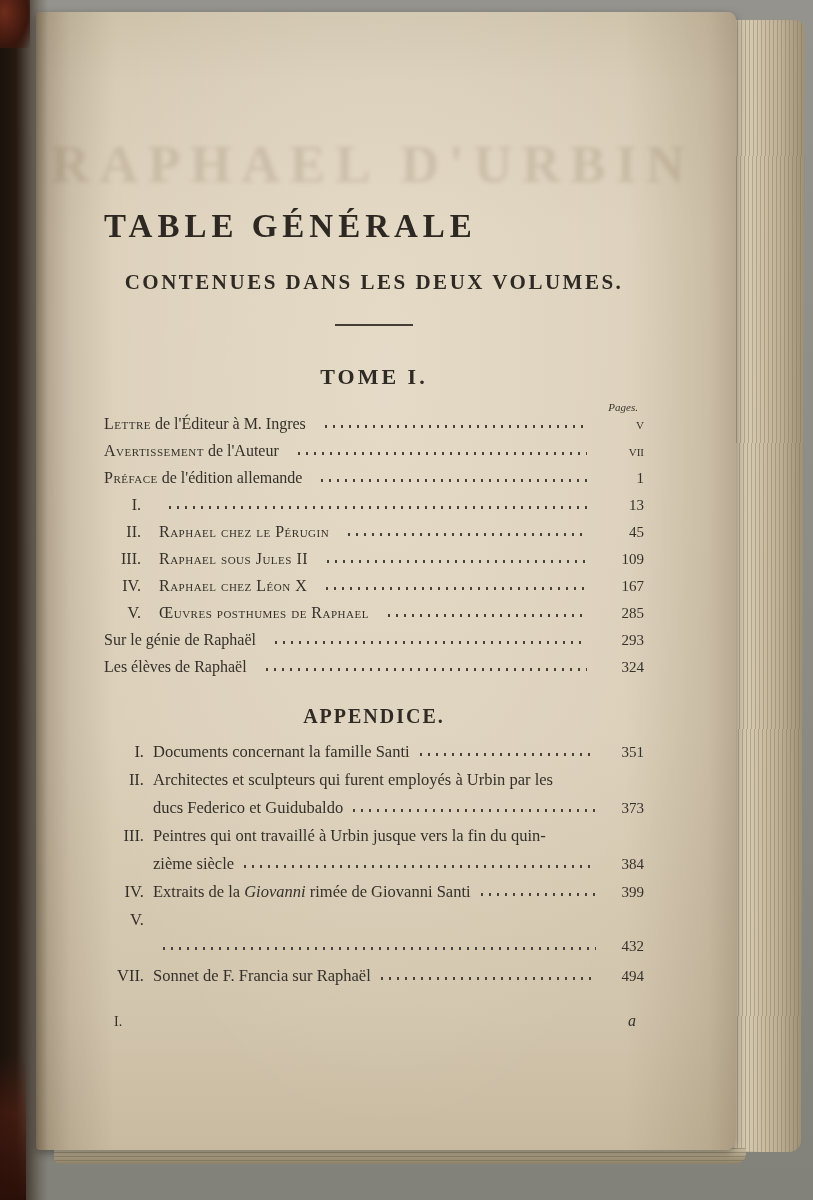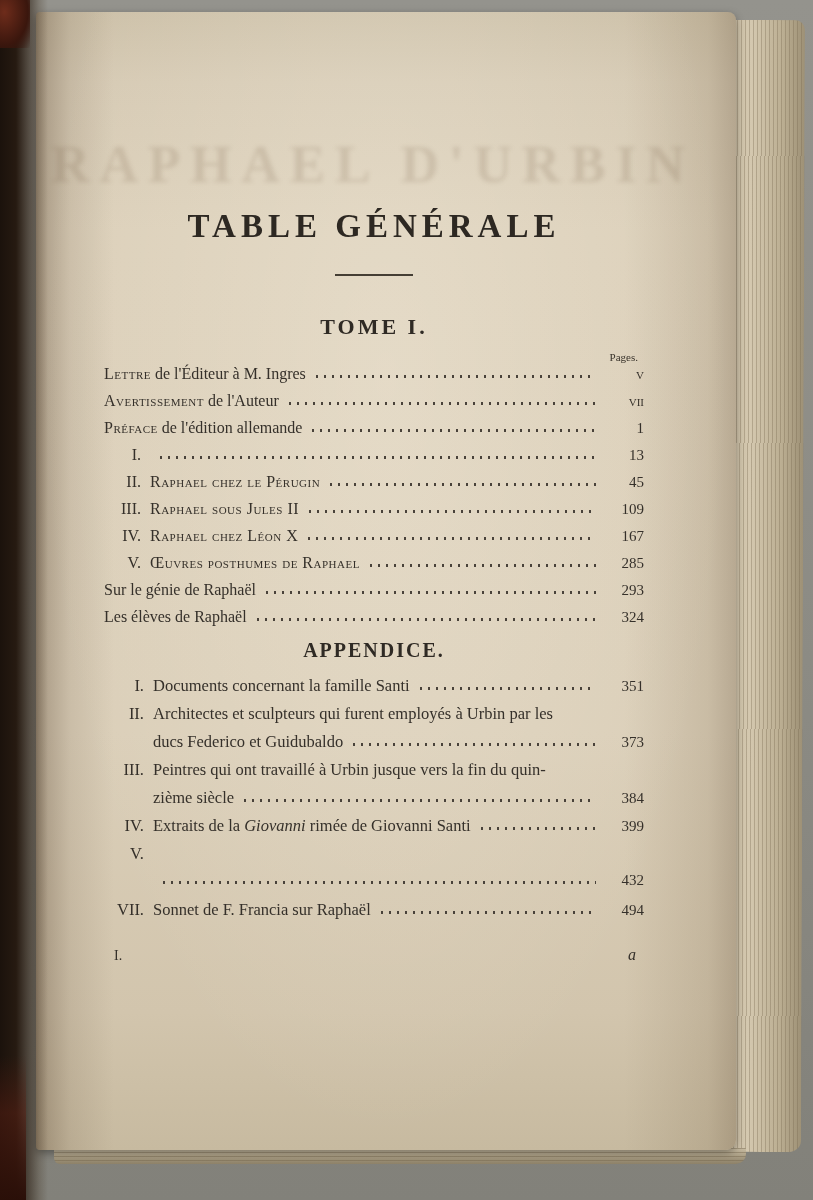--- a/index.html
+++ b/index.html
@@ -62,42 +62,42 @@
 
   .content {
     position:absolute; left:68px; right:92px; top:0; color:#35302a;
   }
   .ghost {
     position:absolute; left:0; right:26px; top:122px; text-align:center;
     font-weight:bold; font-size:53px; letter-spacing:10px;
     color:rgba(110,90,60,0.16); filter:blur(2px); white-space:nowrap;
   }
   .title {
-    margin-top:196px; text-align:center; font-size:33px; font-weight:bold;
+    margin-top:196px; text-align:left; font-size:33px; font-weight:bold;
     letter-spacing:5px; color:#2d2822; white-space:nowrap;
   }
   .sub1 { margin-top:34px; text-align:center; font-size:14px; letter-spacing:4px; color:#3a342c; }
   .sub2 { margin-top:25px; text-align:center; font-size:21px; font-weight:bold; letter-spacing:2.5px; color:#2f2a24; }
   .divider { width:78px; border:0; border-top:2px solid #453e34; margin:29px auto 0; }
   .tome-heading { margin-top:38px; text-align:center; font-size:22px; font-weight:bold; letter-spacing:3px; color:#2f2a24; }
-  .pages-label { margin-top:11px; text-align:right; font-size:11px; padding-right:6px; color:#3a342c; }
+  .pages-label { margin-top:11px; text-align:right; font-size:11px; padding-right:6px; color:#3a342c;font-style:italic; }
 
   .toc { margin-top:2px; }
-  .toc-row { display:flex; align-items:baseline; height:27px; font-size:16px; }
+  .toc-row { display:flex; align-items:baseline; height:27px; font-size:16px;gap:9px; }
   .num { width:37px; text-align:right; margin-right:9px; flex:none; }
   .sc { font-variant:small-caps; letter-spacing:0.5px; }
   .lbl { flex:none; white-space:nowrap; }
   .leader {
     flex:1 1 auto; height:5px; margin:0 4px 0 7px; min-width:12px;
     background-image:radial-gradient(circle, #49423a 1.2px, rgba(0,0,0,0) 1.5px);
     background-size:8px 5px; background-repeat:repeat-x; background-position:left center;
   }
   .pg { flex:none; width:44px; text-align:right; font-size:15px; font-variant:small-caps; }
 
-  .appendix-heading { margin-top:4px; text-align:center; font-size:20px; font-weight:bold; letter-spacing:2px; color:#2f2a24; }
+  .appendix-heading { margin-top:20px; text-align:center; font-size:20px; font-weight:bold; letter-spacing:2px; color:#2f2a24; }
   .app { margin-top:14px; }
   .app-line { display:flex; align-items:baseline; height:28px; font-size:16.5px; }
   .app-line .num { width:40px; }
   .it { font-style:italic; }
 
   .footer { display:flex; justify-content:space-between; align-items:baseline; margin-top:18px; padding:0 8px 0 10px; font-size:14px; }
   .catchword { font-style:italic; font-size:16px; }
 </style>
 </head>
 <body>
@@ -105,20 +105,21 @@
 <div class="photo">
   <div class="page-edges-right"></div>
   <div class="page-edges-bottom"></div>
 
   <div class="page">
     <div class="ghost">RAPHAEL D'URBIN</div>
 
     <div class="content">
 
       <div class="title">TABLE GÉNÉRALE</div>
+      <div class="sub2">CONTENUES DANS LES DEUX VOLUMES.</div>
       <hr class="divider">
 
       <div class="tome-heading">TOME I.</div>
       <div class="pages-label">Pages.</div>
 
       <div class="toc">
 
         <div class="toc-row">
           <span class="lbl"><span class="sc">Lettre</span><span> de l'Éditeur à M. Ingres</span></span>
           <span class="leader"></span>

